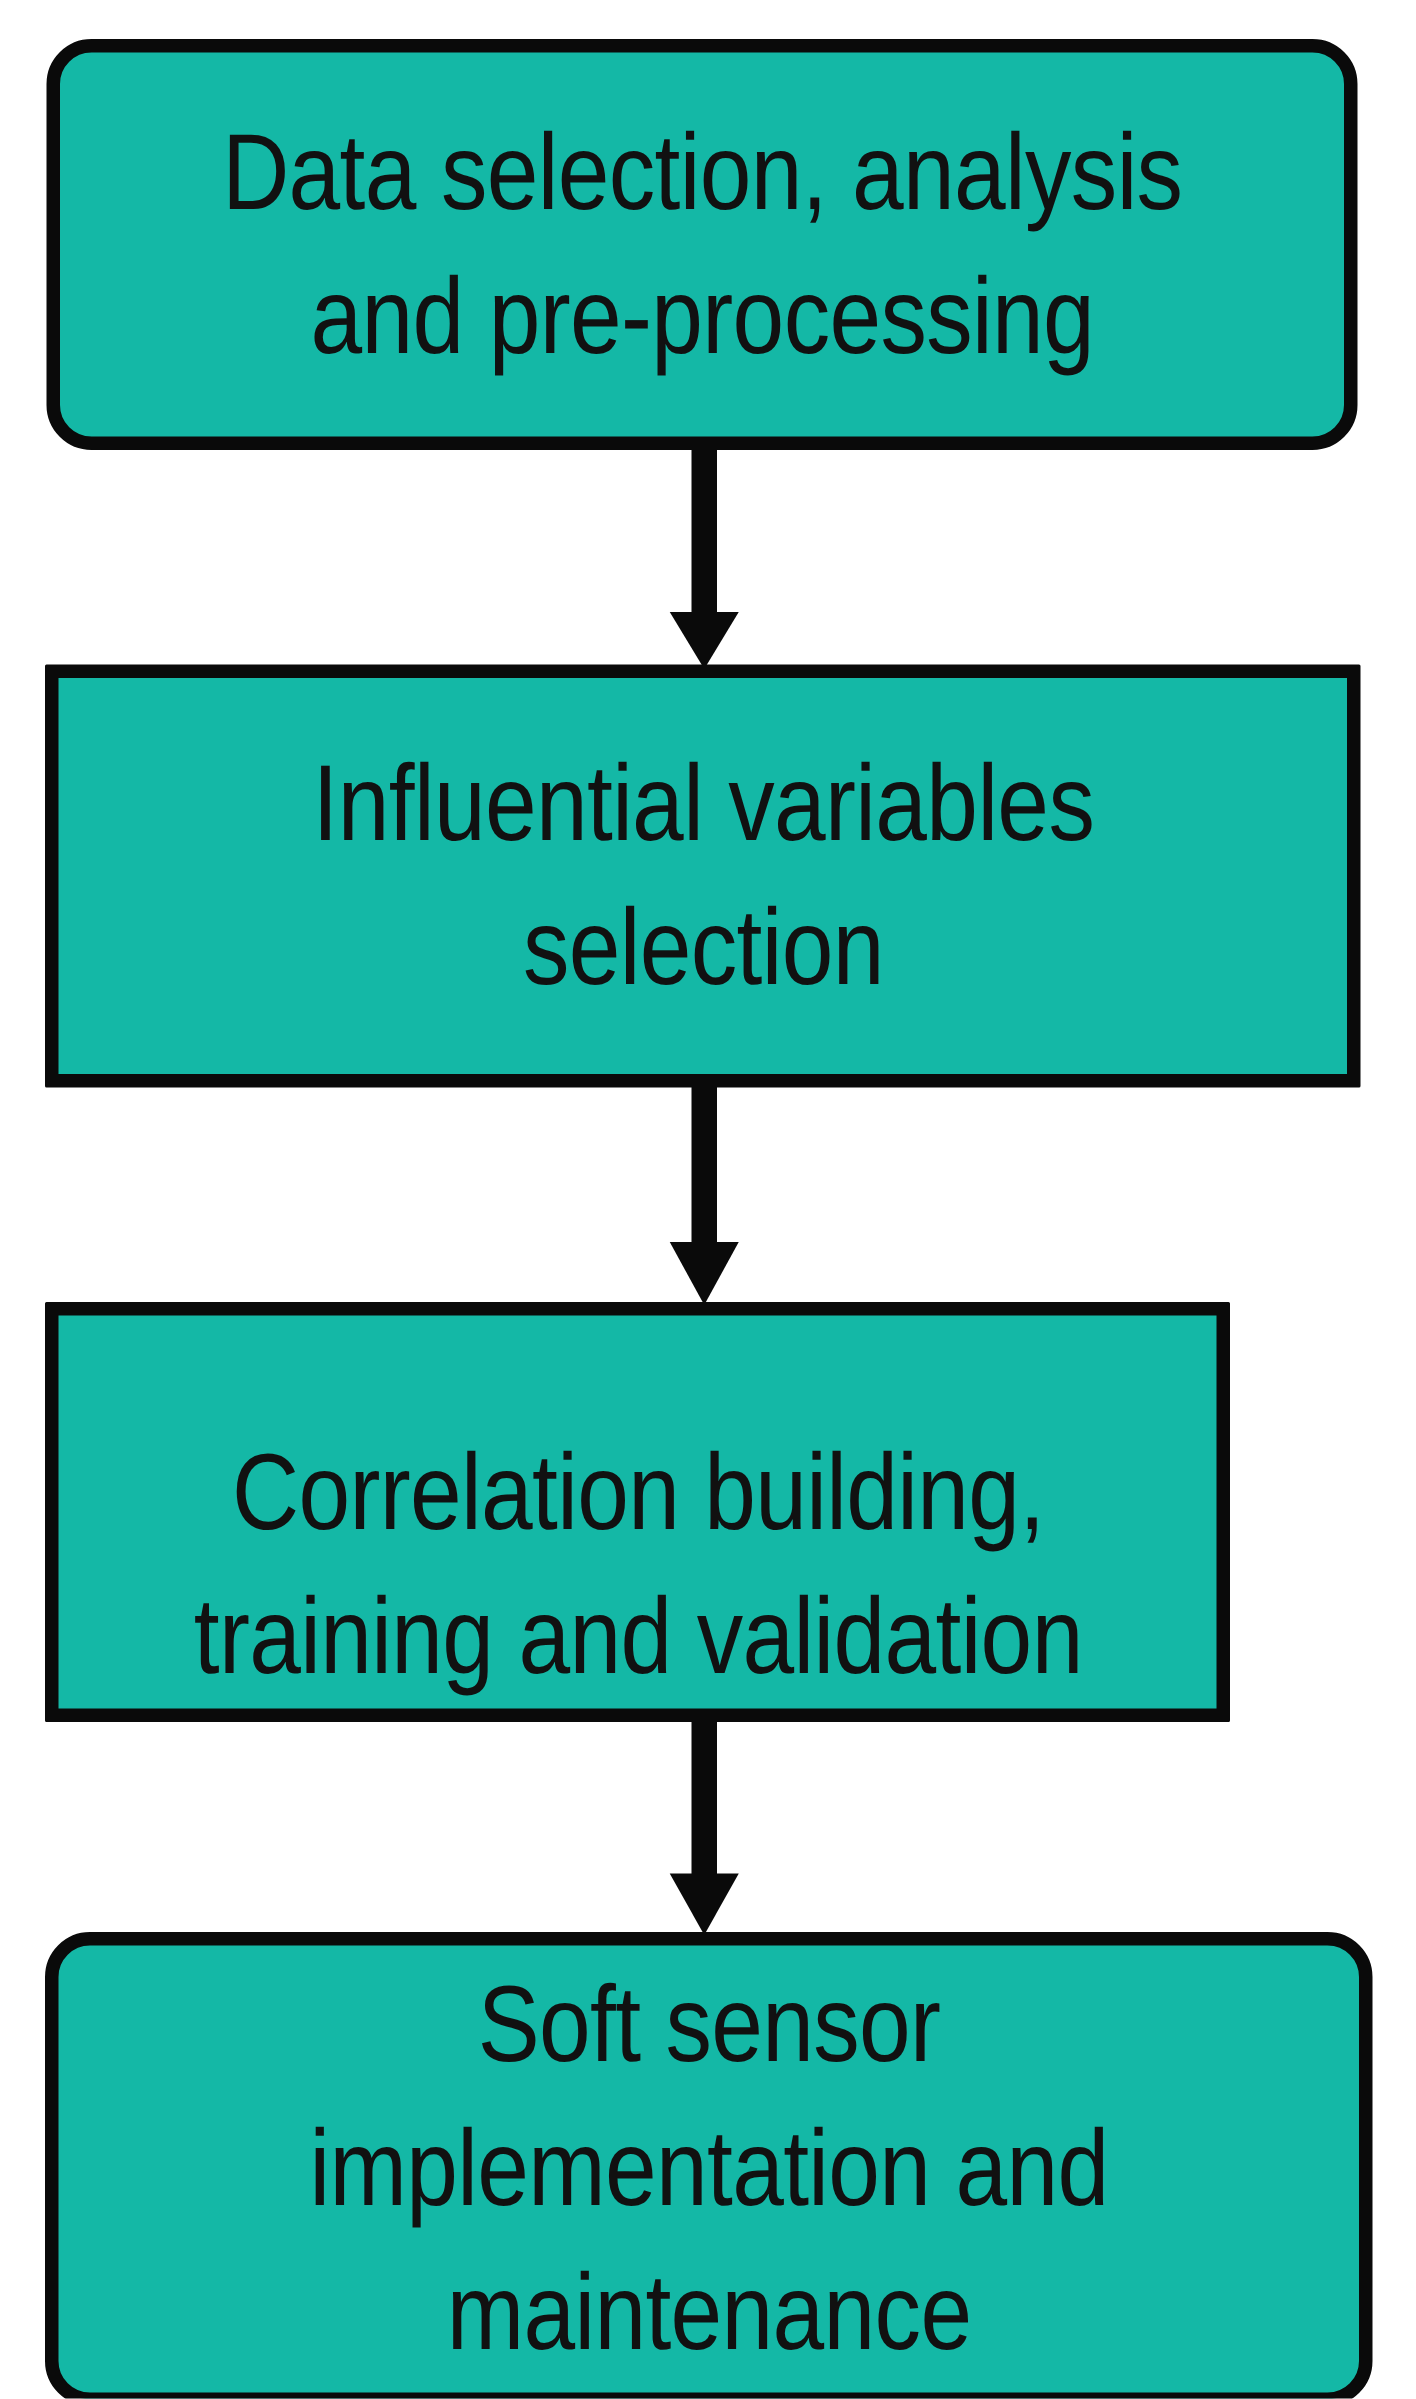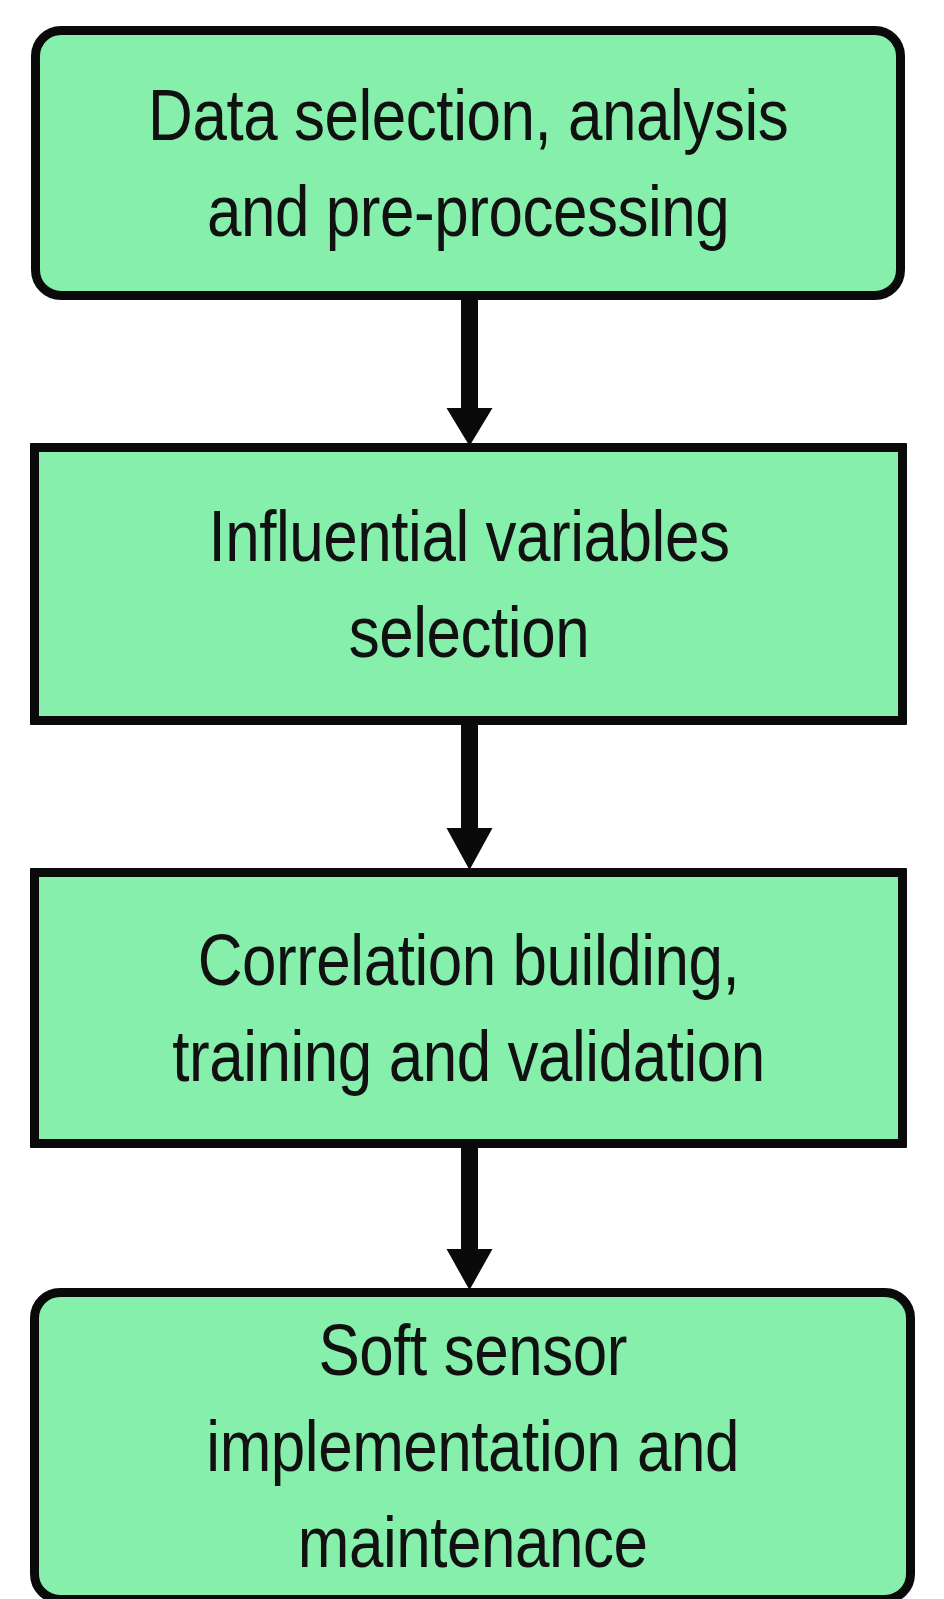--- a/index.html
+++ b/index.html
@@ -19,21 +19,21 @@
     position: absolute;
     left: 0;
     top: 0;
     width: 944px;
     height: 1599px;
   }
 
   .node {
     position: absolute;
     box-sizing: border-box;
-    background: #86efac;
+    background: #14b8a6;
     border: 9px solid #0a0a0a;
     display: flex;
     flex-direction: column;
     align-items: center;
     justify-content: center;
   }
   .node.rounded { border-radius: 30px; }
   .node.sharp   { border-radius: 1px; }
 
   .node-label {
@@ -44,21 +44,21 @@
     white-space: pre-line;
     letter-spacing: -0.5px;
     transform: scaleX(0.86);
     transform-origin: center center;
     font-weight: 400;
   }
 
   
   #node-1 { left: 31px;  top: 26px;   width: 874px; height: 274px; }
   #node-2 { left: 30px;  top: 443px;  width: 877px; height: 282px; }
-  #node-3 { left: 30px;  top: 868px;  width: 877px; height: 280px; }
+  #node-3 { left: 30px;  top: 868px;  width: 790px; height: 280px; justify-content: flex-end; }
   #node-4 { left: 30px;  top: 1288px; width: 885px; height: 316px; }
 
   
   .arrow {
     position: absolute;
     left: 0;
     top: 0;
   }
 </style>
 </head>

